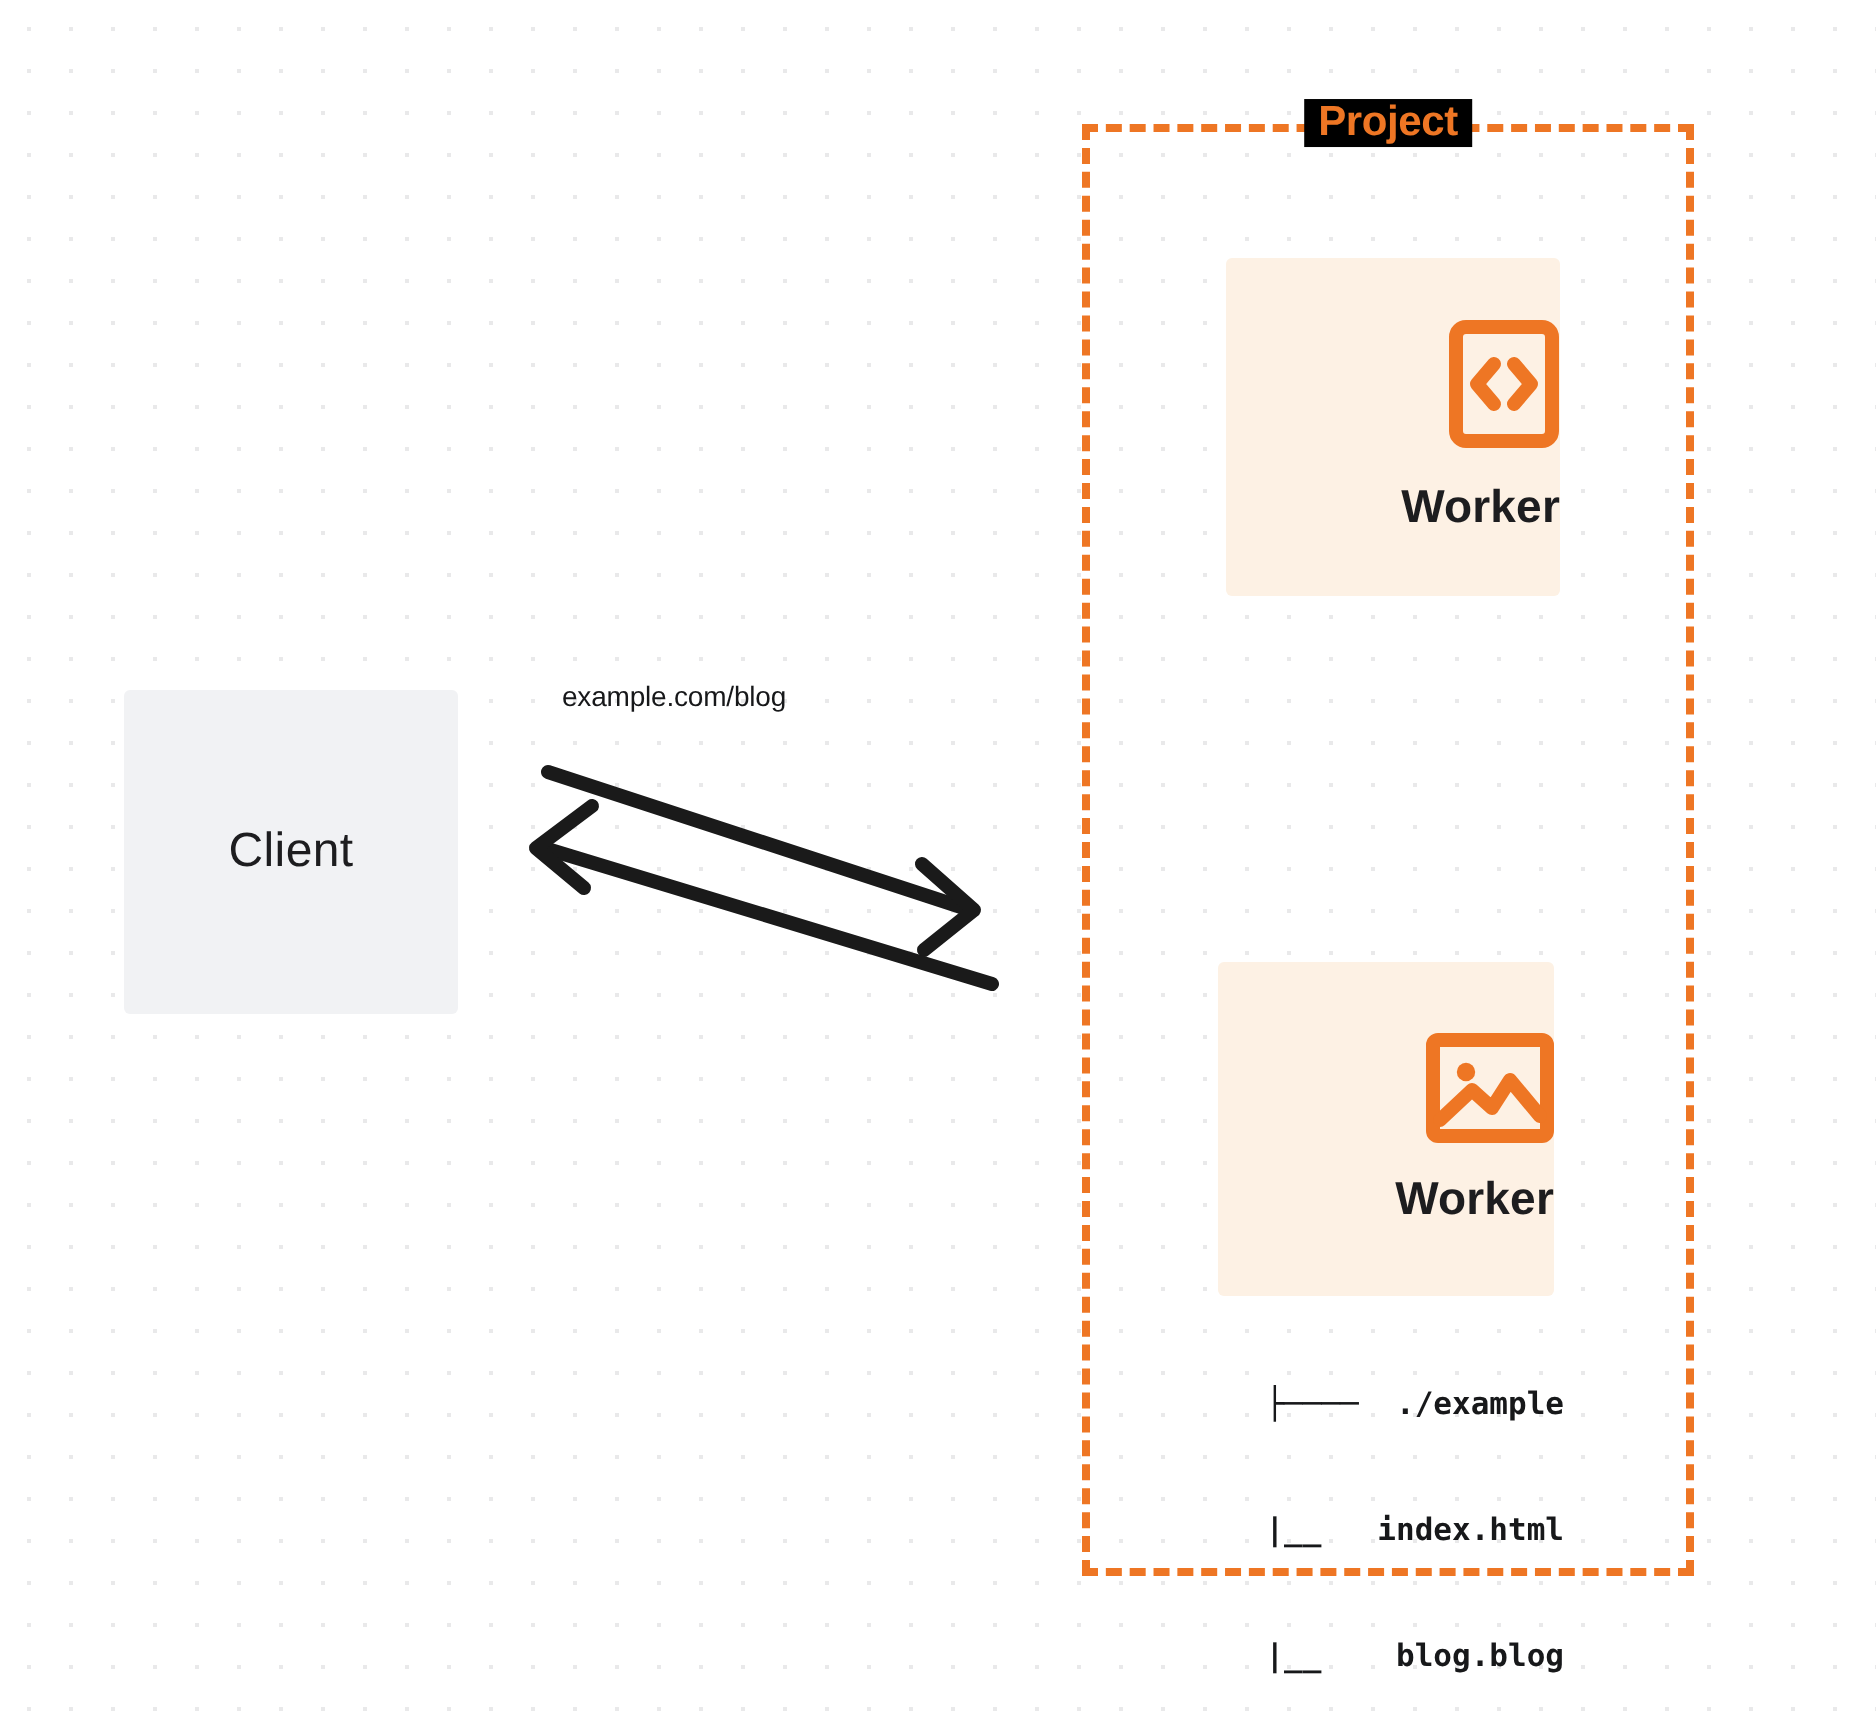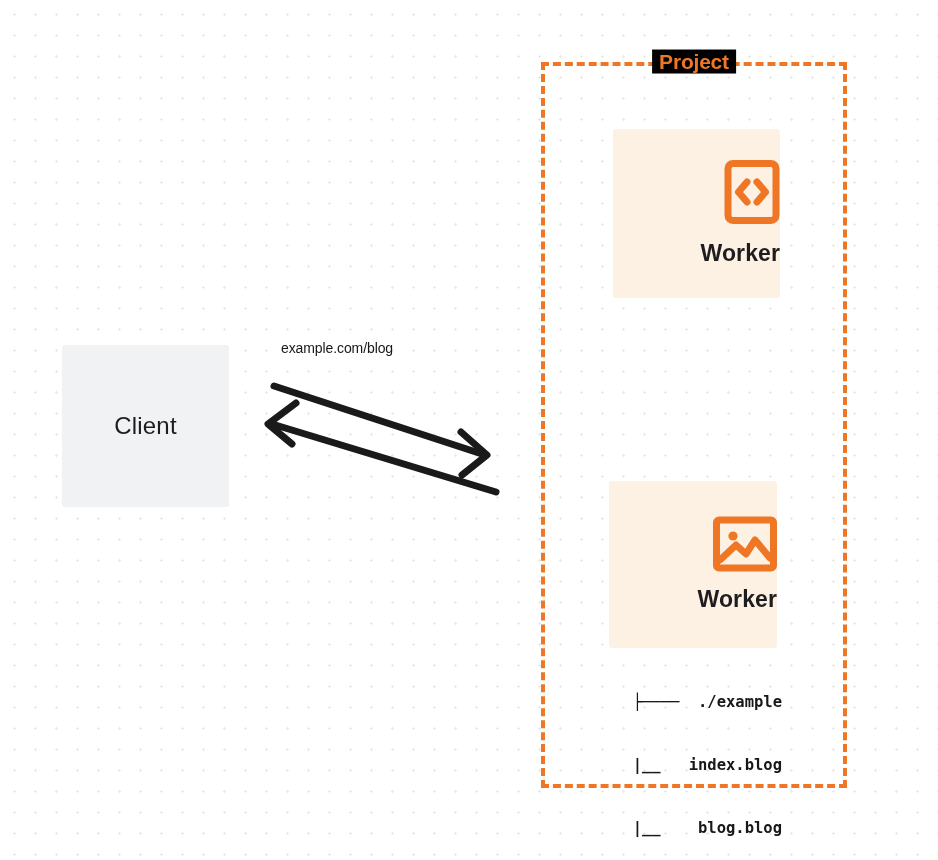--- a/index.html
+++ b/index.html
@@ -181,18 +181,18 @@
     <svg class="svc-icon" width="64" height="56" viewBox="0 0 64 56">
       <rect x="3.5" y="4" width="57" height="48" rx="2.5" ry="2.5" fill="none" stroke="#ee7624" stroke-width="7"></rect>
       <circle cx="20" cy="20" r="4.6" fill="#ee7624"></circle>
       <polyline points="7,44 23,29 33,38 42,24 57,42" fill="none" stroke="#ee7624" stroke-width="7" stroke-linecap="round" stroke-linejoin="round"></polyline>
     </svg>
     <span class="svc-label">Worker</span>
   </div>
 
   <div class="file-tree">
     <span class="tree-row">├────  ./example</span>
-    <span class="tree-row">     |__   index.blog</span>
+    <span class="tree-row">     |__   index.html</span>
     <span class="tree-row">     |__    blog.blog</span>
     
   </div>
 
 </div>
 
 </body></html>

